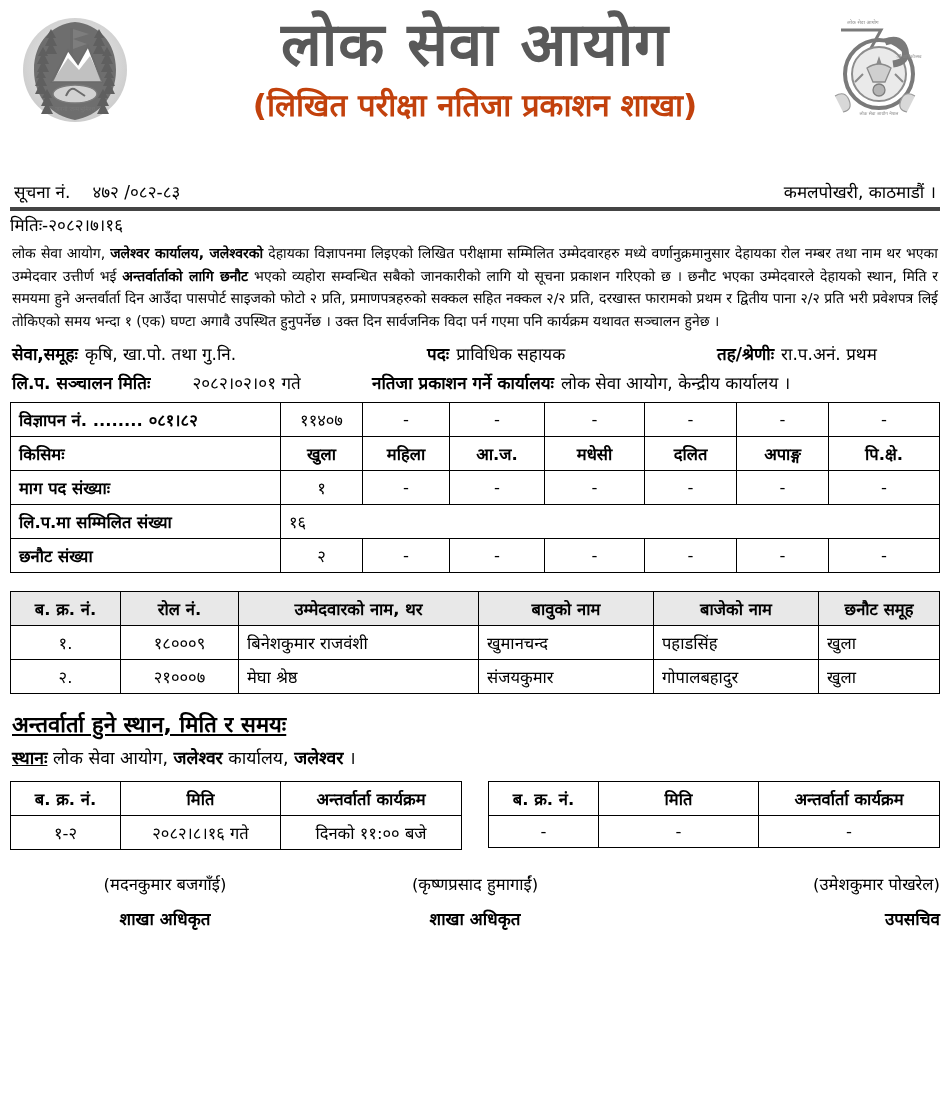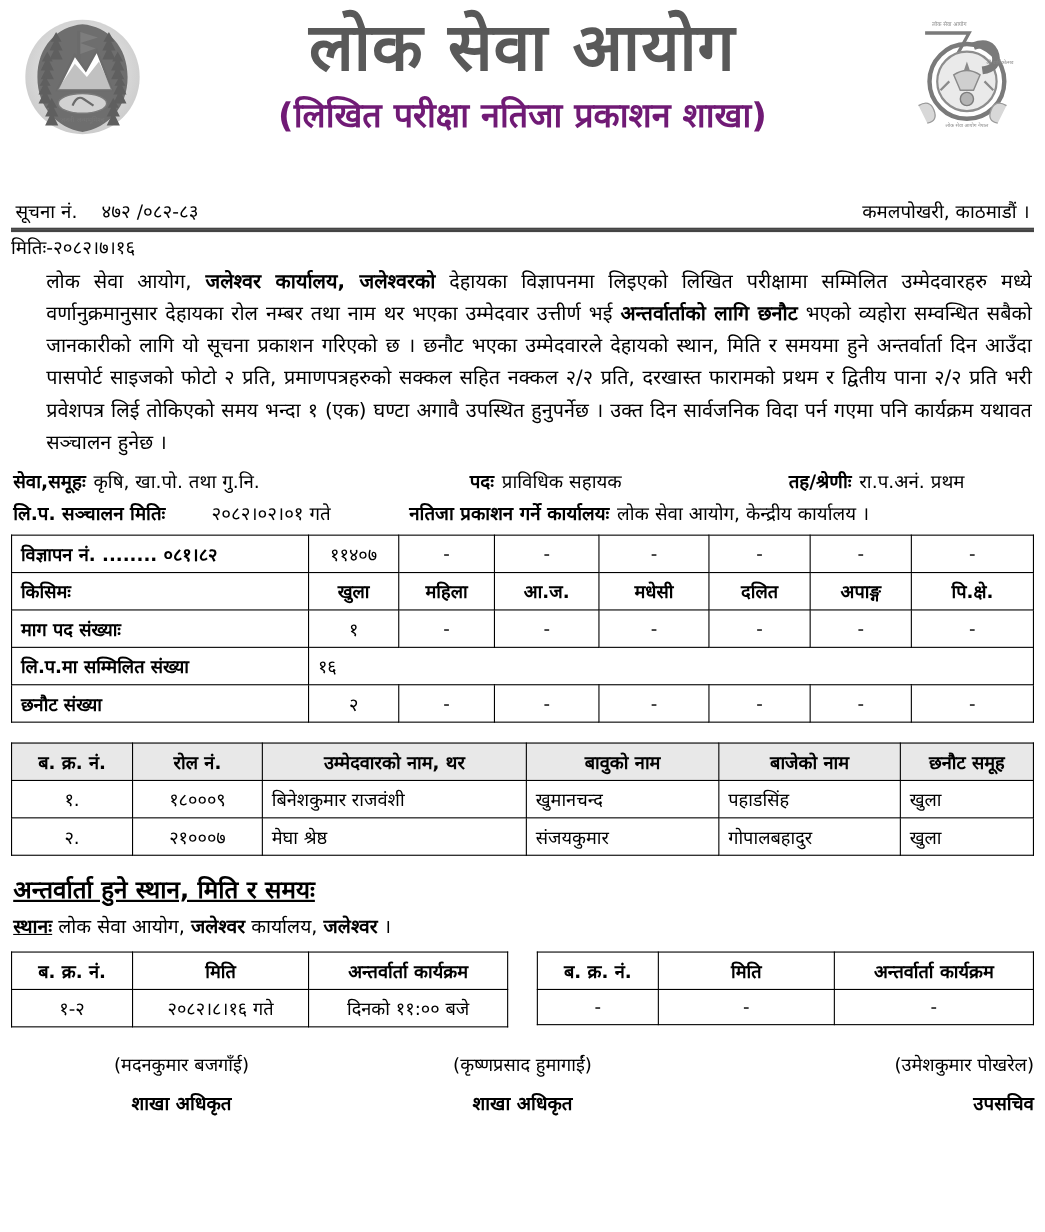--- a/index.html
+++ b/index.html
@@ -19,34 +19,34 @@
   
   .header { display: flex; align-items: flex-start; justify-content: space-between; height: 172px; }
   .emblem, .anniversary { width: 130px; flex: 0 0 130px; display: flex; align-items: flex-start; justify-content: center; padding-top: 6px; }
   .titleblock { flex: 1 1 auto; text-align: center; padding-top: 4px; }
   .main-title {
     font-size: 60px; font-weight: 700; letter-spacing: 1px;
     color: #595959; line-height: 1.15;
     font-family: "DejaVu Sans", sans-serif;
   }
   .sub-title {
-    font-size: 31px; font-weight: 700; color: #701a75;
+    font-size: 31px; font-weight: 700; color: #c2410c;
     margin-top: 8px; line-height: 1.2;
   }
 
   
   .notice-line { display: flex; justify-content: space-between; align-items: baseline; font-size: 17px; margin-top: 2px; padding: 0 4px; }
   .notice-no { display: flex; gap: 22px; }
   .hr-double { border: none; border-top: 2px solid #444; border-bottom: 2px solid #444; height: 3px; margin: 4px 0 2px 0; }
   .date-line { text-align: left; font-size: 17px; padding-right: 4px; margin-top: 1px; }
 
   
   .body-text {
-    font-size: 18px; line-height: 1.62; text-align: justify;
-    margin-top: 6px; padding: 0 2px; margin-left: 30px;
+    font-size: 14px; line-height: 1.62; text-align: justify;
+    margin-top: 6px; padding: 0 2px;
   }
   .body-text b { font-weight: 700; }
 
   
   .info-rows { margin-top: 9px; font-size: 17px; padding: 0 2px; }
   .info-row { display: flex; align-items: baseline; margin-bottom: 6px; }
   .info-row .lbl { font-weight: 700; white-space: nowrap; }
   .info-row .val { margin-left: 7px; white-space: nowrap; }
   .seg-a { width: 415px; display: flex; }
   .seg-b { width: 290px; display: flex; }

